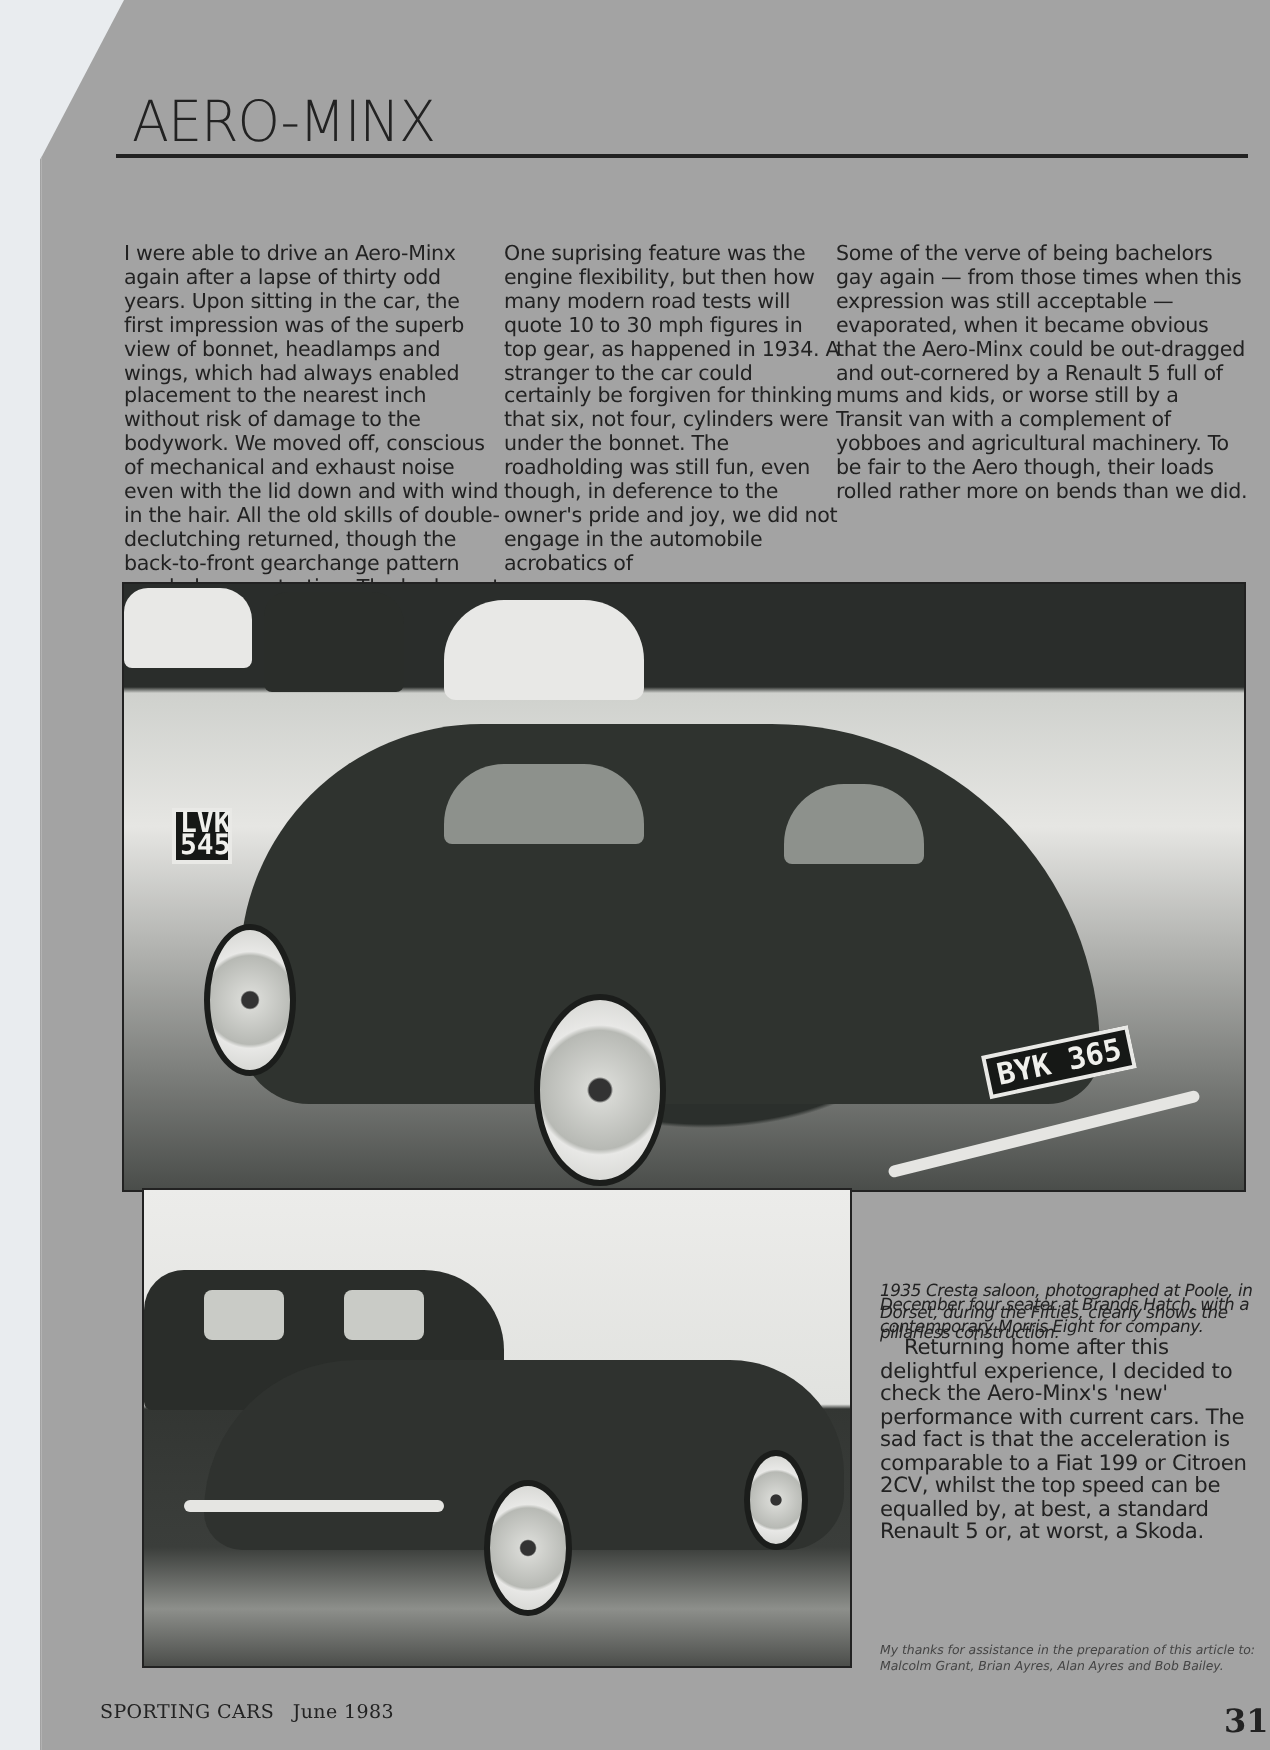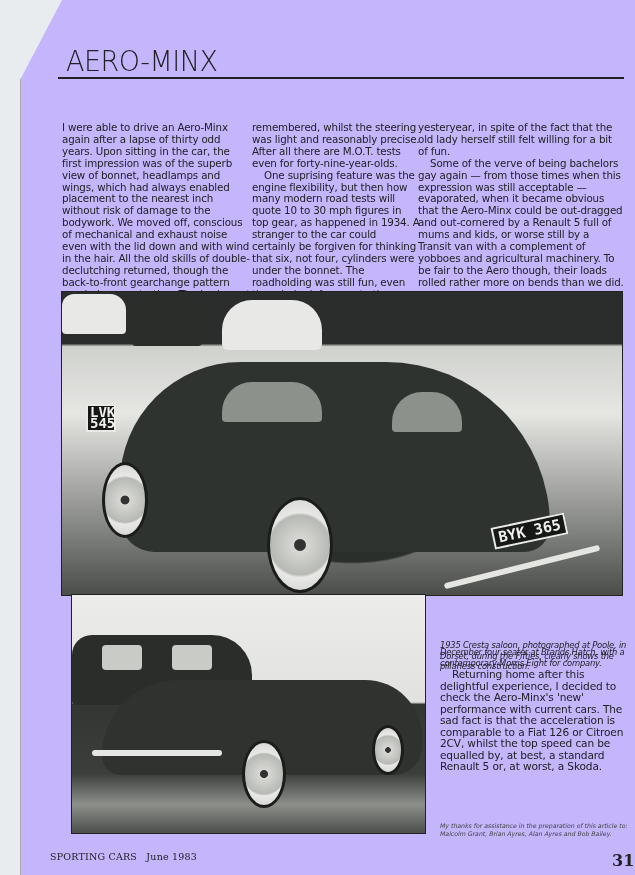--- a/index.html
+++ b/index.html
@@ -4,21 +4,21 @@
 <style>
   html, body { margin:0; padding:0; }
   body {
     width:635px; height:875px; position:relative; overflow:hidden;
     background:#e9ecef;
     font-family:"DejaVu Sans", sans-serif;
     color:#1e1e1e;
   }
   .page {
     position:absolute; left:0; top:0; width:635px; height:875px;
-    background:#c4b5fd;
+    background:#a3a3a3;
     clip-path: polygon(62px 0, 635px 0, 635px 875px, 20px 875px, 20px 80px);
   }
   .edge-shadow {
     position:absolute; left:18px; top:78px; width:3px; height:797px;
     background:linear-gradient(90deg,#555,#bbb);
   }
   .title {
     position:absolute; left:66px; top:46px;
     font-family:"DejaVu Sans", sans-serif; font-weight:200;
     font-size:27px; letter-spacing:-0.5px; color:#222;
@@ -100,25 +100,23 @@
 <div class="page">
   <div class="edge-shadow"></div>
 
   <div class="title">AERO-MINX</div>
   <div class="title-rule"></div>
 
   <div class="col" id="col1">
     <p>I were able to drive an Aero-Minx again after a lapse of thirty odd years. Upon sitting in the car, the first impression was of the superb view of bonnet, headlamps and wings, which had always enabled placement to the nearest inch without risk of damage to the bodywork. We moved off, conscious of mechanical and exhaust noise even with the lid down and with wind in the hair. All the old skills of double-declutching returned, though the back-to-front gearchange pattern needed concentration. The brakes, at urban speeds were not nearly as bad as</p>
   </div>
   <div class="col" id="col2">
-    <p style="text-indent:0">remembered, whilst the steering was light and reasonably precise. After all there are M.O.T. tests even for forty-nine-year-olds.</p>
     <p>One suprising feature was the engine flexibility, but then how many modern road tests will quote 10 to 30 mph figures in top gear, as happened in 1934. A stranger to the car could certainly be forgiven for thinking that six, not four, cylinders were under the bonnet. The roadholding was still fun, even though, in deference to the owner's pride and joy, we did not engage in the automobile acrobatics of</p>
   </div>
   <div class="col" id="col3">
-    <p style="text-indent:0">yesteryear, in spite of the fact that the old lady herself still felt willing for a bit of fun.</p>
     <p>Some of the verve of being bachelors gay again — from those times when this expression was still acceptable — evaporated, when it became obvious that the Aero-Minx could be out-dragged and out-cornered by a Renault 5 full of mums and kids, or worse still by a Transit van with a complement of yobboes and agricultural machinery. To be fair to the Aero though, their loads rolled rather more on bends than we did.</p>
   </div>
 
   <div class="photo" id="photo1">
     <div class="bg-car" style="left:0;top:2px;width:64px;height:40px;"></div>
     <div class="bg-car dark" style="left:70px;top:4px;width:70px;height:50px;"></div>
     <div class="bg-car" style="left:160px;top:8px;width:100px;height:50px;border-radius:30px 30px 6px 6px;"></div>
     <div class="main-body"></div>
     <div class="window" style="left:160px;top:90px;width:100px;height:40px;"></div>
     <div class="window" style="left:330px;top:100px;width:70px;height:40px;"></div>
@@ -136,21 +134,21 @@
     <div class="main-body" style="left:30px;top:85px;width:320px;height:95px;border-radius:80px 60px 30px 20px;background:#2f322f;"></div>
     <div class="bumper" style="left:20px;top:155px;width:130px;"></div>
     <div class="wheel" style="left:170px;top:145px;width:38px;height:62px;"></div>
     <div class="wheel" style="left:300px;top:130px;width:26px;height:44px;"></div>
   </div>
 
   <div class="caption" id="caption1">1935 Cresta saloon, photographed at Poole, in Dorset, during the Fifties, clearly shows the pillarless construction.</div>
   <div class="caption" id="caption2">December four seater at Brands Hatch, with a contemporary Morris Eight for company.</div>
 
   <div class="col" id="col3b">
-    <p style="text-indent:12px">Returning home after this delightful experience, I decided to check the Aero-Minx's 'new' performance with current cars. The sad fact is that the acceleration is comparable to a Fiat 126 or Citroen 2CV, whilst the top speed can be equalled by, at best, a standard Renault 5 or, at worst, a Skoda.</p>
+    <p style="text-indent:12px">Returning home after this delightful experience, I decided to check the Aero-Minx's 'new' performance with current cars. The sad fact is that the acceleration is comparable to a Fiat 199 or Citroen 2CV, whilst the top speed can be equalled by, at best, a standard Renault 5 or, at worst, a Skoda.</p>
   </div>
 
   <div class="thanks">My thanks for assistance in the preparation of this article to: Malcolm Grant, Brian Ayres, Alan Ayres and Bob Bailey.</div>
 
   <div class="footer-left">
     <span class="mag">SPORTING CARS</span>
     <span>June 1983</span>
   </div>
   <div class="page-num">31</div>
 </div>

